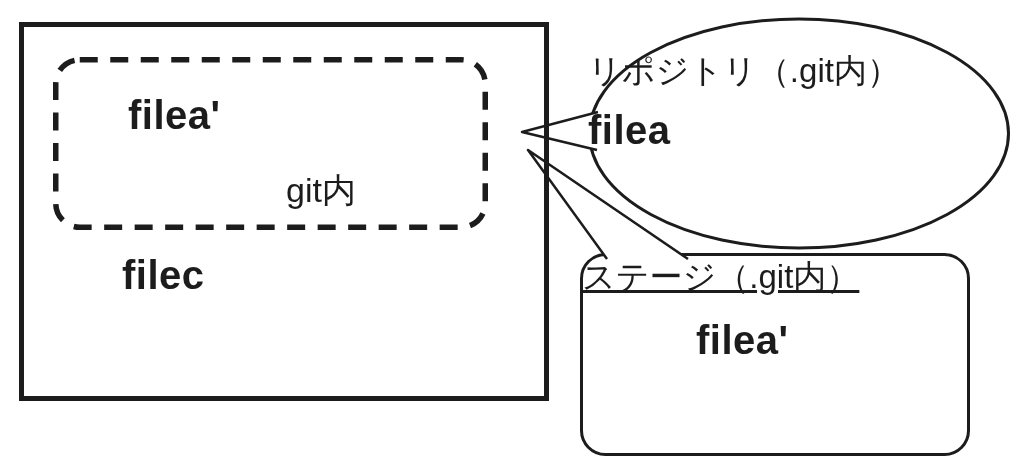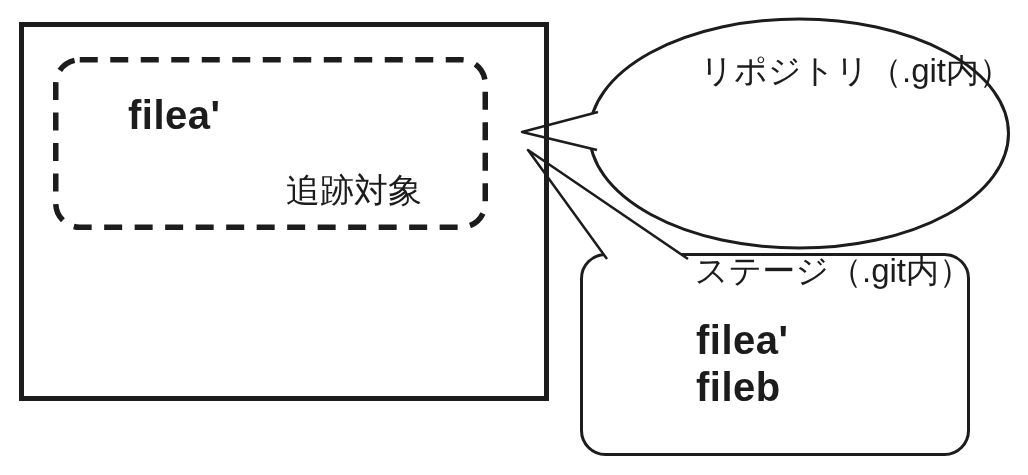--- a/index.html
+++ b/index.html
@@ -33,31 +33,31 @@
     font-size: 40px;
     font-weight: bold;
     letter-spacing: 0.5px;
     text-align: right;
   }
   .jp {
     font-size: 33px;
     font-weight: 400;
   }
   .center {
-    text-align: right;
+    text-align: left;
   }
   
   .t-filea-w   { left: 128px; top: 95px;  }
   .t-fileb-w   { left: 128px; top: 152px; }
   .t-tracked   { left: 286px; top: 173px; font-size: 34px; }
   .t-filec     { left: 122px; top: 255px; }
   .t-workdir   { left: 50px;  top: 348px; font-size: 32px; }
   .t-repotitle { left: 588px; top: 54px;  width: 424px; }
   .t-repofilea { left: 588px; top: 110px; width: 336px; }
-  .t-stagetitle{ left: 582px; top: 254px; width: 390px; }
+  .t-stagetitle{ left: 582px; top: 260px; width: 390px; text-decoration: underline; }
   .t-stagefilea{ left: 696px; top: 320px; }
   .t-stagefileb{ left: 696px; top: 367px; }
 </style>
 </head>
 <body>
 
 <div class="canvas">
 
   <svg class="shapes" viewBox="0 0 1028 475" xmlns="http://www.w3.org/2000/svg">
 
@@ -68,21 +68,22 @@
     <rect x="581.5" y="254.5" width="387" height="200" rx="24" fill="#ffffff" stroke="#1c1c1c" stroke-width="3"></rect>
 
     <path d="M 607 259 L 528 150 L 688 259" fill="#ffffff" stroke="#1c1c1c" stroke-width="2.5" stroke-linejoin="round"></path>
 
     <rect x="21.5" y="24.5" width="525" height="374" fill="none" stroke="#1c1c1c" stroke-width="5"></rect>
 
     <rect x="55.75" y="59.75" width="429.5" height="167.5" rx="24" fill="none" stroke="#1c1c1c" stroke-width="5.5" stroke-dasharray="18 12.5"></rect>
   </svg>
 
   <div class="txt file t-filea-w">filea'</div>
-  <div class="txt jp t-tracked">追跡対象</div>
+  <div class="txt jp t-tracked">git内</div>
+  <div class="txt file t-filec">filec</div>
 
   <div class="txt jp center t-repotitle">リポジトリ（.git内）</div>
+  <div class="txt file center t-repofilea">filea</div>
 
   <div class="txt jp center t-stagetitle">ステージ（.git内）</div>
   <div class="txt file t-stagefilea">filea'</div>
-  <div class="txt file t-stagefileb">fileb</div>
 
 </div>
 
 </body></html>

